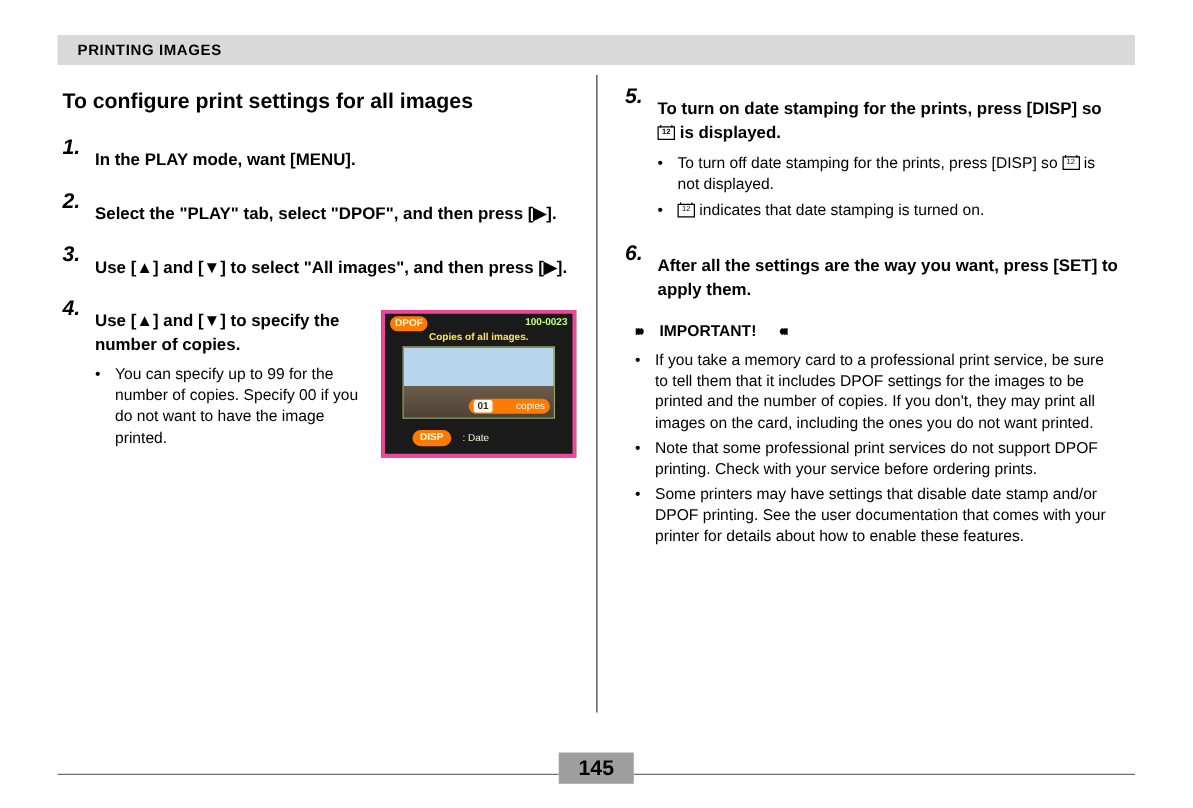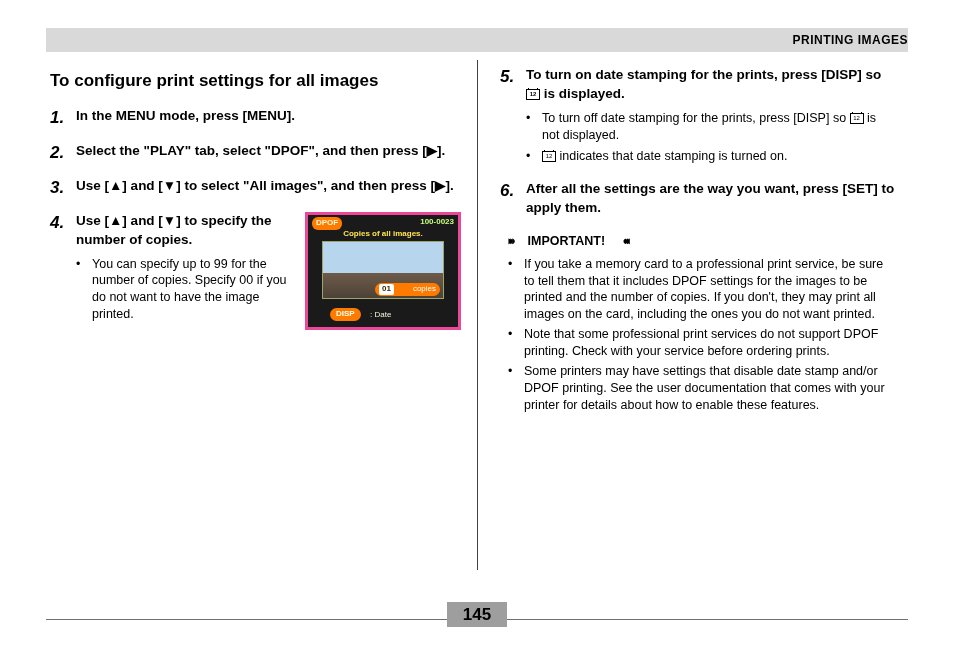--- a/index.html
+++ b/index.html
@@ -10,21 +10,20 @@
     height: 646px;
     padding: 28px 46px 20px 46px;
   }
   .header-bar {
     background: #d9d9d9;
     height: 24px;
     display: flex;
     align-items: center;
     padding-left: 16px;
     margin-bottom: 8px;
-    justify-content: flex-end;
   }
   .header-bar span {
     font-size: 12px;
     font-weight: bold;
     letter-spacing: 0.5px;
   }
   .columns {
     display: flex;
     gap: 0;
     height: 510px;
@@ -43,21 +42,21 @@
     margin: 4px 0 14px 0;
   }
   ol.steps { list-style: none; }
   ol.steps > li { display: flex; gap: 8px; margin-bottom: 12px; }
   ol.steps > li > .num {
     font-size: 17px;
     font-style: italic;
     font-weight: bold;
     min-width: 18px;
   }
-  ol.steps > li > .body { flex: 1; }
+  ol.steps > li > .body { flex: 1; margin-top: 12px; }
   .step-main { font-weight: bold; font-size: 13.5px; line-height: 1.4; }
   ul.sub { list-style: none; margin-top: 6px; }
   ul.sub li { display: flex; gap: 6px; margin-bottom: 4px; font-size: 12.5px; line-height: 1.35; }
   ul.sub li::before { content: "•"; min-width: 10px; }
   .step4-wrap { display: flex; gap: 10px; }
   .step4-text { flex: 1; }
   .lcd {
     width: 156px; height: 118px;
     background: #1a1a1a;
     border: 3px solid #ec4899;
@@ -152,21 +151,21 @@
 
   <div class="columns">
 
     <div class="col col-left">
       <h2 class="title">To configure print settings for all images</h2>
 
       <ol class="steps">
         <li>
           <div class="num">1.</div>
           <div class="body">
-              <div class="step-main">In the MENU mode, press [MENU].</div>
+              <div class="step-main">In the PLAY mode, want [MENU].</div>
             </div>
         </li>
         <li>
           <div class="num">2.</div>
           <div class="body">
               <div class="step-main">Select the "PLAY" tab, select "DPOF", and then press [▶].</div>
             </div>
         </li>
         <li>
           <div class="num">3.</div>

